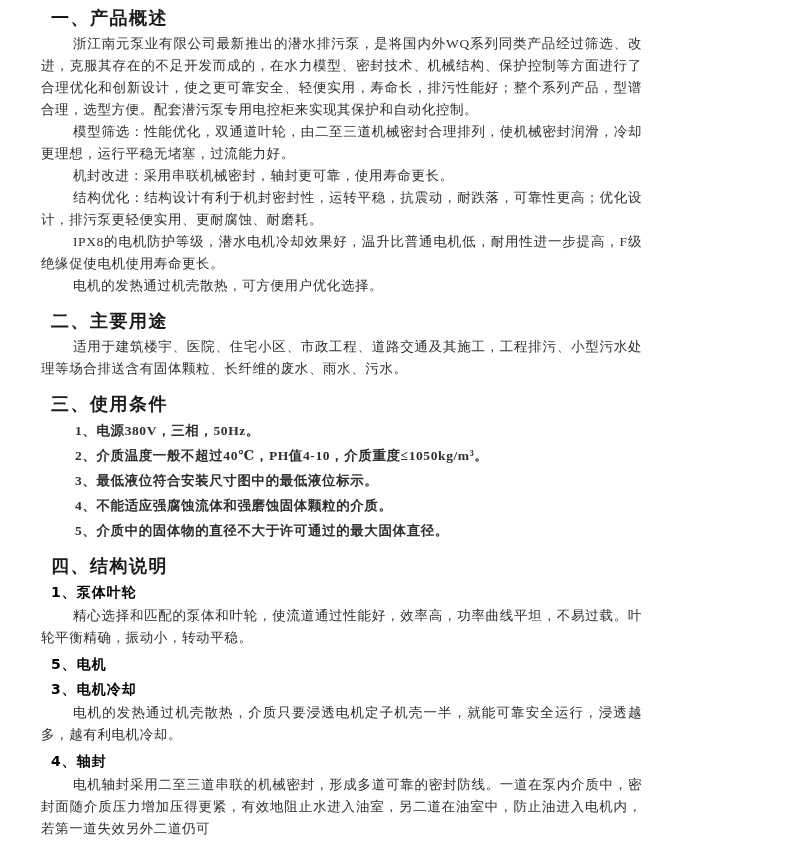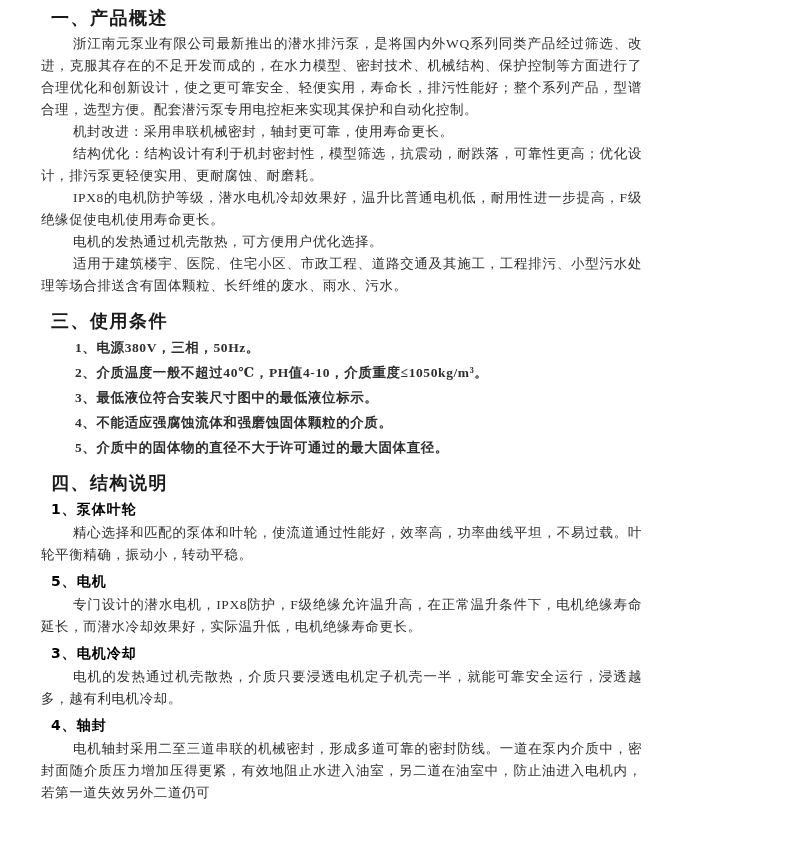--- a/index.html
+++ b/index.html
@@ -60,27 +60,29 @@
   }
 </style>
 </head>
 <body>
 
 <div class="page">
 
   <section>
     <h1 class="sec-heading">一、产品概述</h1>
     <p class="para">浙江南元泵业有限公司最新推出的潜水排污泵，是将国内外WQ系列同类产品经过筛选、改进，克服其存在的不足开发而成的，在水力模型、密封技术、机械结构、保护控制等方面进行了合理优化和创新设计，使之更可靠安全、轻便实用，寿命长，排污性能好；整个系列产品，型谱合理，选型方便。配套潜污泵专用电控柜来实现其保护和自动化控制。</p>
+    <p class="para">模型筛选：性能优化，双通道叶轮，由二至三道机械密封合理排列，使机械密封润滑，冷却更理想，运行平稳无堵塞，过流能力好。</p>
     <p class="para">机封改进：采用串联机械密封，轴封更可靠，使用寿命更长。</p>
-    <p class="para">结构优化：结构设计有利于机封密封性，模型筛选，抗震动，耐跌落，可靠性更高；优化设计，排污泵更轻便实用、更耐腐蚀、耐磨耗。</p>
+    <p class="para">结构优化：结构设计有利于机封密封性，运转平稳，抗震动，耐跌落，可靠性更高；优化设计，排污泵更轻便实用、更耐腐蚀、耐磨耗。</p>
     <p class="para">IPX8的电机防护等级，潜水电机冷却效果好，温升比普通电机低，耐用性进一步提高，F级绝缘促使电机使用寿命更长。</p>
     <p class="para">电机的发热通过机壳散热，可方便用户优化选择。</p>
   </section>
 
   <section>
+    <h1 class="sec-heading">二、主要用途</h1>
     <p class="para">适用于建筑楼宇、医院、住宅小区、市政工程、道路交通及其施工，工程排污、小型污水处理等场合排送含有固体颗粒、长纤维的废水、雨水、污水。</p>
   </section>
 
   <section>
     <h1 class="sec-heading">三、使用条件</h1>
     <p class="cond-item">1、电源380V，三相，50Hz。</p>
     <p class="cond-item">2、介质温度一般不超过40℃，PH值4-10，介质重度≤1050kg/m³。</p>
     <p class="cond-item">3、最低液位符合安装尺寸图中的最低液位标示。</p>
     <p class="cond-item">4、不能适应强腐蚀流体和强磨蚀固体颗粒的介质。</p>
     <p class="cond-item">5、介质中的固体物的直径不大于许可通过的最大固体直径。</p>
@@ -89,21 +91,20 @@
   <section>
     <h1 class="sec-heading">四、结构说明</h1>
 
     <div class="subsection">
       <h2 class="sub-heading">1、泵体叶轮</h2>
       <p class="para">精心选择和匹配的泵体和叶轮，使流道通过性能好，效率高，功率曲线平坦，不易过载。叶轮平衡精确，振动小，转动平稳。</p>
     </div>
 
     <div class="subsection">
       <h2 class="sub-heading">5、电机</h2>
-      <p class="para">专门设计的潜水电机，IPX8防护，F级绝缘允许温升高，在正常温升条件下，电机绝缘寿命延长，而潜水冷却效果好，实际温升低，电机绝缘寿命更长。</p>
     </div>
 
     <div class="subsection">
       <h2 class="sub-heading">3、电机冷却</h2>
       <p class="para">电机的发热通过机壳散热，介质只要浸透电机定子机壳一半，就能可靠安全运行，浸透越多，越有利电机冷却。</p>
     </div>
 
     <div class="subsection">
       <h2 class="sub-heading">4、轴封</h2>
       <p class="para">电机轴封采用二至三道串联的机械密封，形成多道可靠的密封防线。一道在泵内介质中，密封面随介质压力增加压得更紧，有效地阻止水进入油室，另二道在油室中，防止油进入电机内，若第一道失效另外二道仍可</p>

